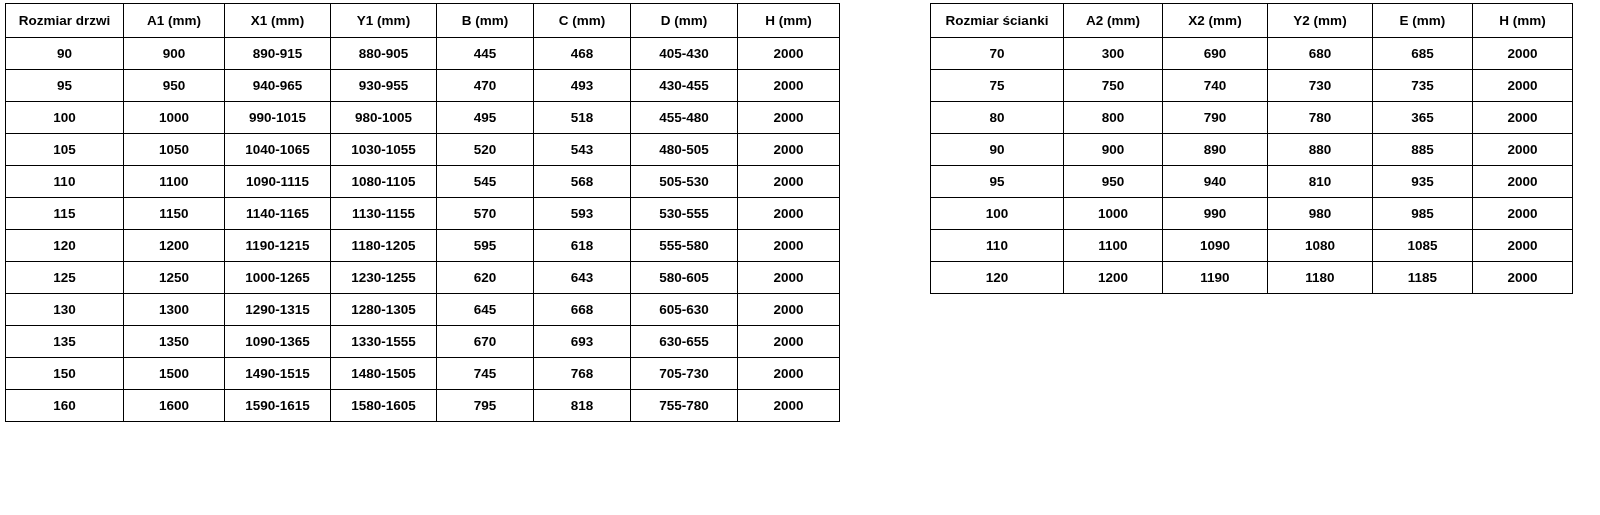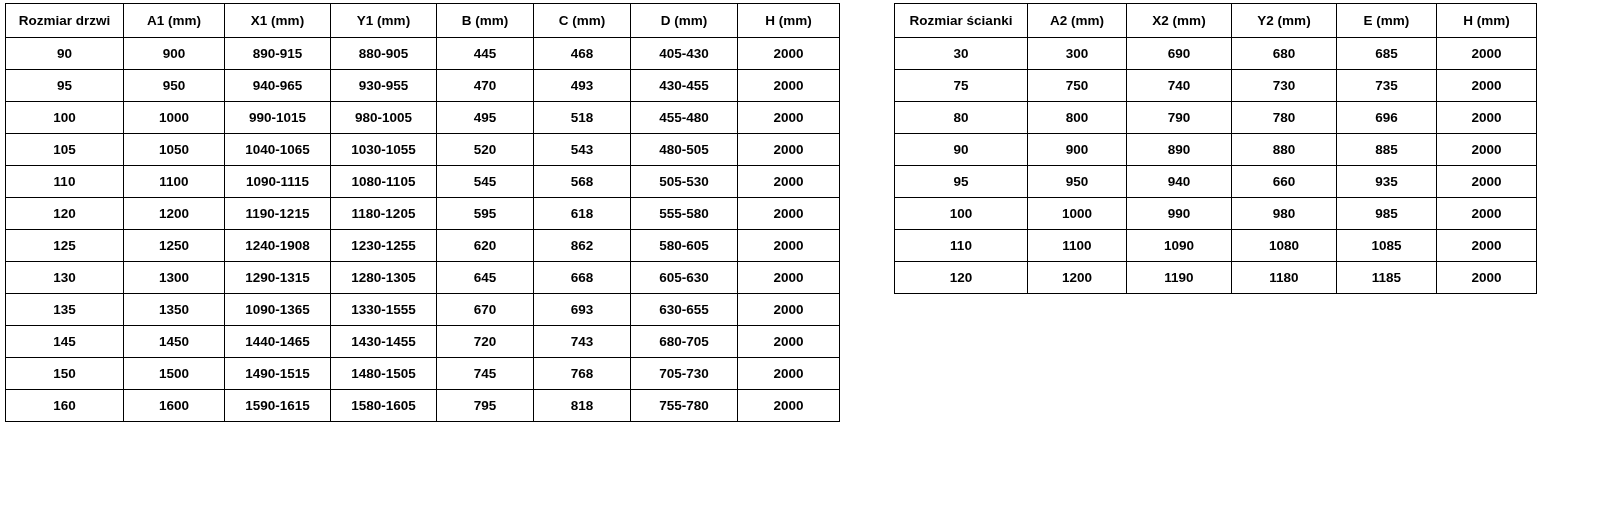--- a/index.html
+++ b/index.html
@@ -21,21 +21,21 @@
     padding-left: 12px;
   }
   .table-wrap {
     position: absolute;
   }
   #doors-table-wrap {
     left: 5px;
     top: 3px;
   }
   #walls-table-wrap {
-    left: 894px;
+    left: 930px;
     top: 3px;
   }
   table {
     border-collapse: collapse;
     table-layout: fixed;
   }
   th, td {
     border: 1px solid #000000;
     text-align: center;
     vertical-align: middle;
@@ -142,36 +142,46 @@
           <td>110</td>
           <td>1100</td>
           <td>1090-1115</td>
           <td>1080-1105</td>
           <td>545</td>
           <td>568</td>
           <td>505-530</td>
           <td>2000</td>
         </tr>
         <tr>
+          <td>115</td>
+          <td>1150</td>
+          <td>1140-1165</td>
+          <td>1130-1155</td>
+          <td>570</td>
+          <td>593</td>
+          <td>530-555</td>
+          <td>2000</td>
+        </tr>
+        <tr>
           <td>120</td>
           <td>1200</td>
           <td>1190-1215</td>
           <td>1180-1205</td>
           <td>595</td>
           <td>618</td>
           <td>555-580</td>
           <td>2000</td>
         </tr>
         <tr>
           <td>125</td>
           <td>1250</td>
-          <td>1240-1908</td>
+          <td>1000-1265</td>
           <td>1230-1255</td>
           <td>620</td>
-          <td>862</td>
+          <td>643</td>
           <td>580-605</td>
           <td>2000</td>
         </tr>
         <tr>
           <td>130</td>
           <td>1300</td>
           <td>1290-1315</td>
           <td>1280-1305</td>
           <td>645</td>
           <td>668</td>
@@ -179,30 +189,20 @@
           <td>2000</td>
         </tr>
         <tr>
           <td>135</td>
           <td>1350</td>
           <td>1090-1365</td>
           <td>1330-1555</td>
           <td>670</td>
           <td>693</td>
           <td>630-655</td>
-          <td>2000</td>
-        </tr>
-        <tr>
-          <td>145</td>
-          <td>1450</td>
-          <td>1440-1465</td>
-          <td>1430-1455</td>
-          <td>720</td>
-          <td>743</td>
-          <td>680-705</td>
           <td>2000</td>
         </tr>
         <tr>
           <td>150</td>
           <td>1500</td>
           <td>1490-1515</td>
           <td>1480-1505</td>
           <td>745</td>
           <td>768</td>
           <td>705-730</td>
@@ -237,56 +237,56 @@
           <th>Rozmiar ścianki</th>
           <th>A2 (mm)</th>
           <th>X2 (mm)</th>
           <th>Y2 (mm)</th>
           <th>E (mm)</th>
           <th>H (mm)</th>
         </tr>
       </thead>
       <tbody>
         <tr>
-          <td>30</td>
+          <td>70</td>
           <td>300</td>
           <td>690</td>
           <td>680</td>
           <td>685</td>
           <td>2000</td>
         </tr>
         <tr>
           <td>75</td>
           <td>750</td>
           <td>740</td>
           <td>730</td>
           <td>735</td>
           <td>2000</td>
         </tr>
         <tr>
           <td>80</td>
           <td>800</td>
           <td>790</td>
           <td>780</td>
-          <td>696</td>
+          <td>365</td>
           <td>2000</td>
         </tr>
         <tr>
           <td>90</td>
           <td>900</td>
           <td>890</td>
           <td>880</td>
           <td>885</td>
           <td>2000</td>
         </tr>
         <tr>
           <td>95</td>
           <td>950</td>
           <td>940</td>
-          <td>660</td>
+          <td>810</td>
           <td>935</td>
           <td>2000</td>
         </tr>
         <tr>
           <td>100</td>
           <td>1000</td>
           <td>990</td>
           <td>980</td>
           <td>985</td>
           <td>2000</td>

